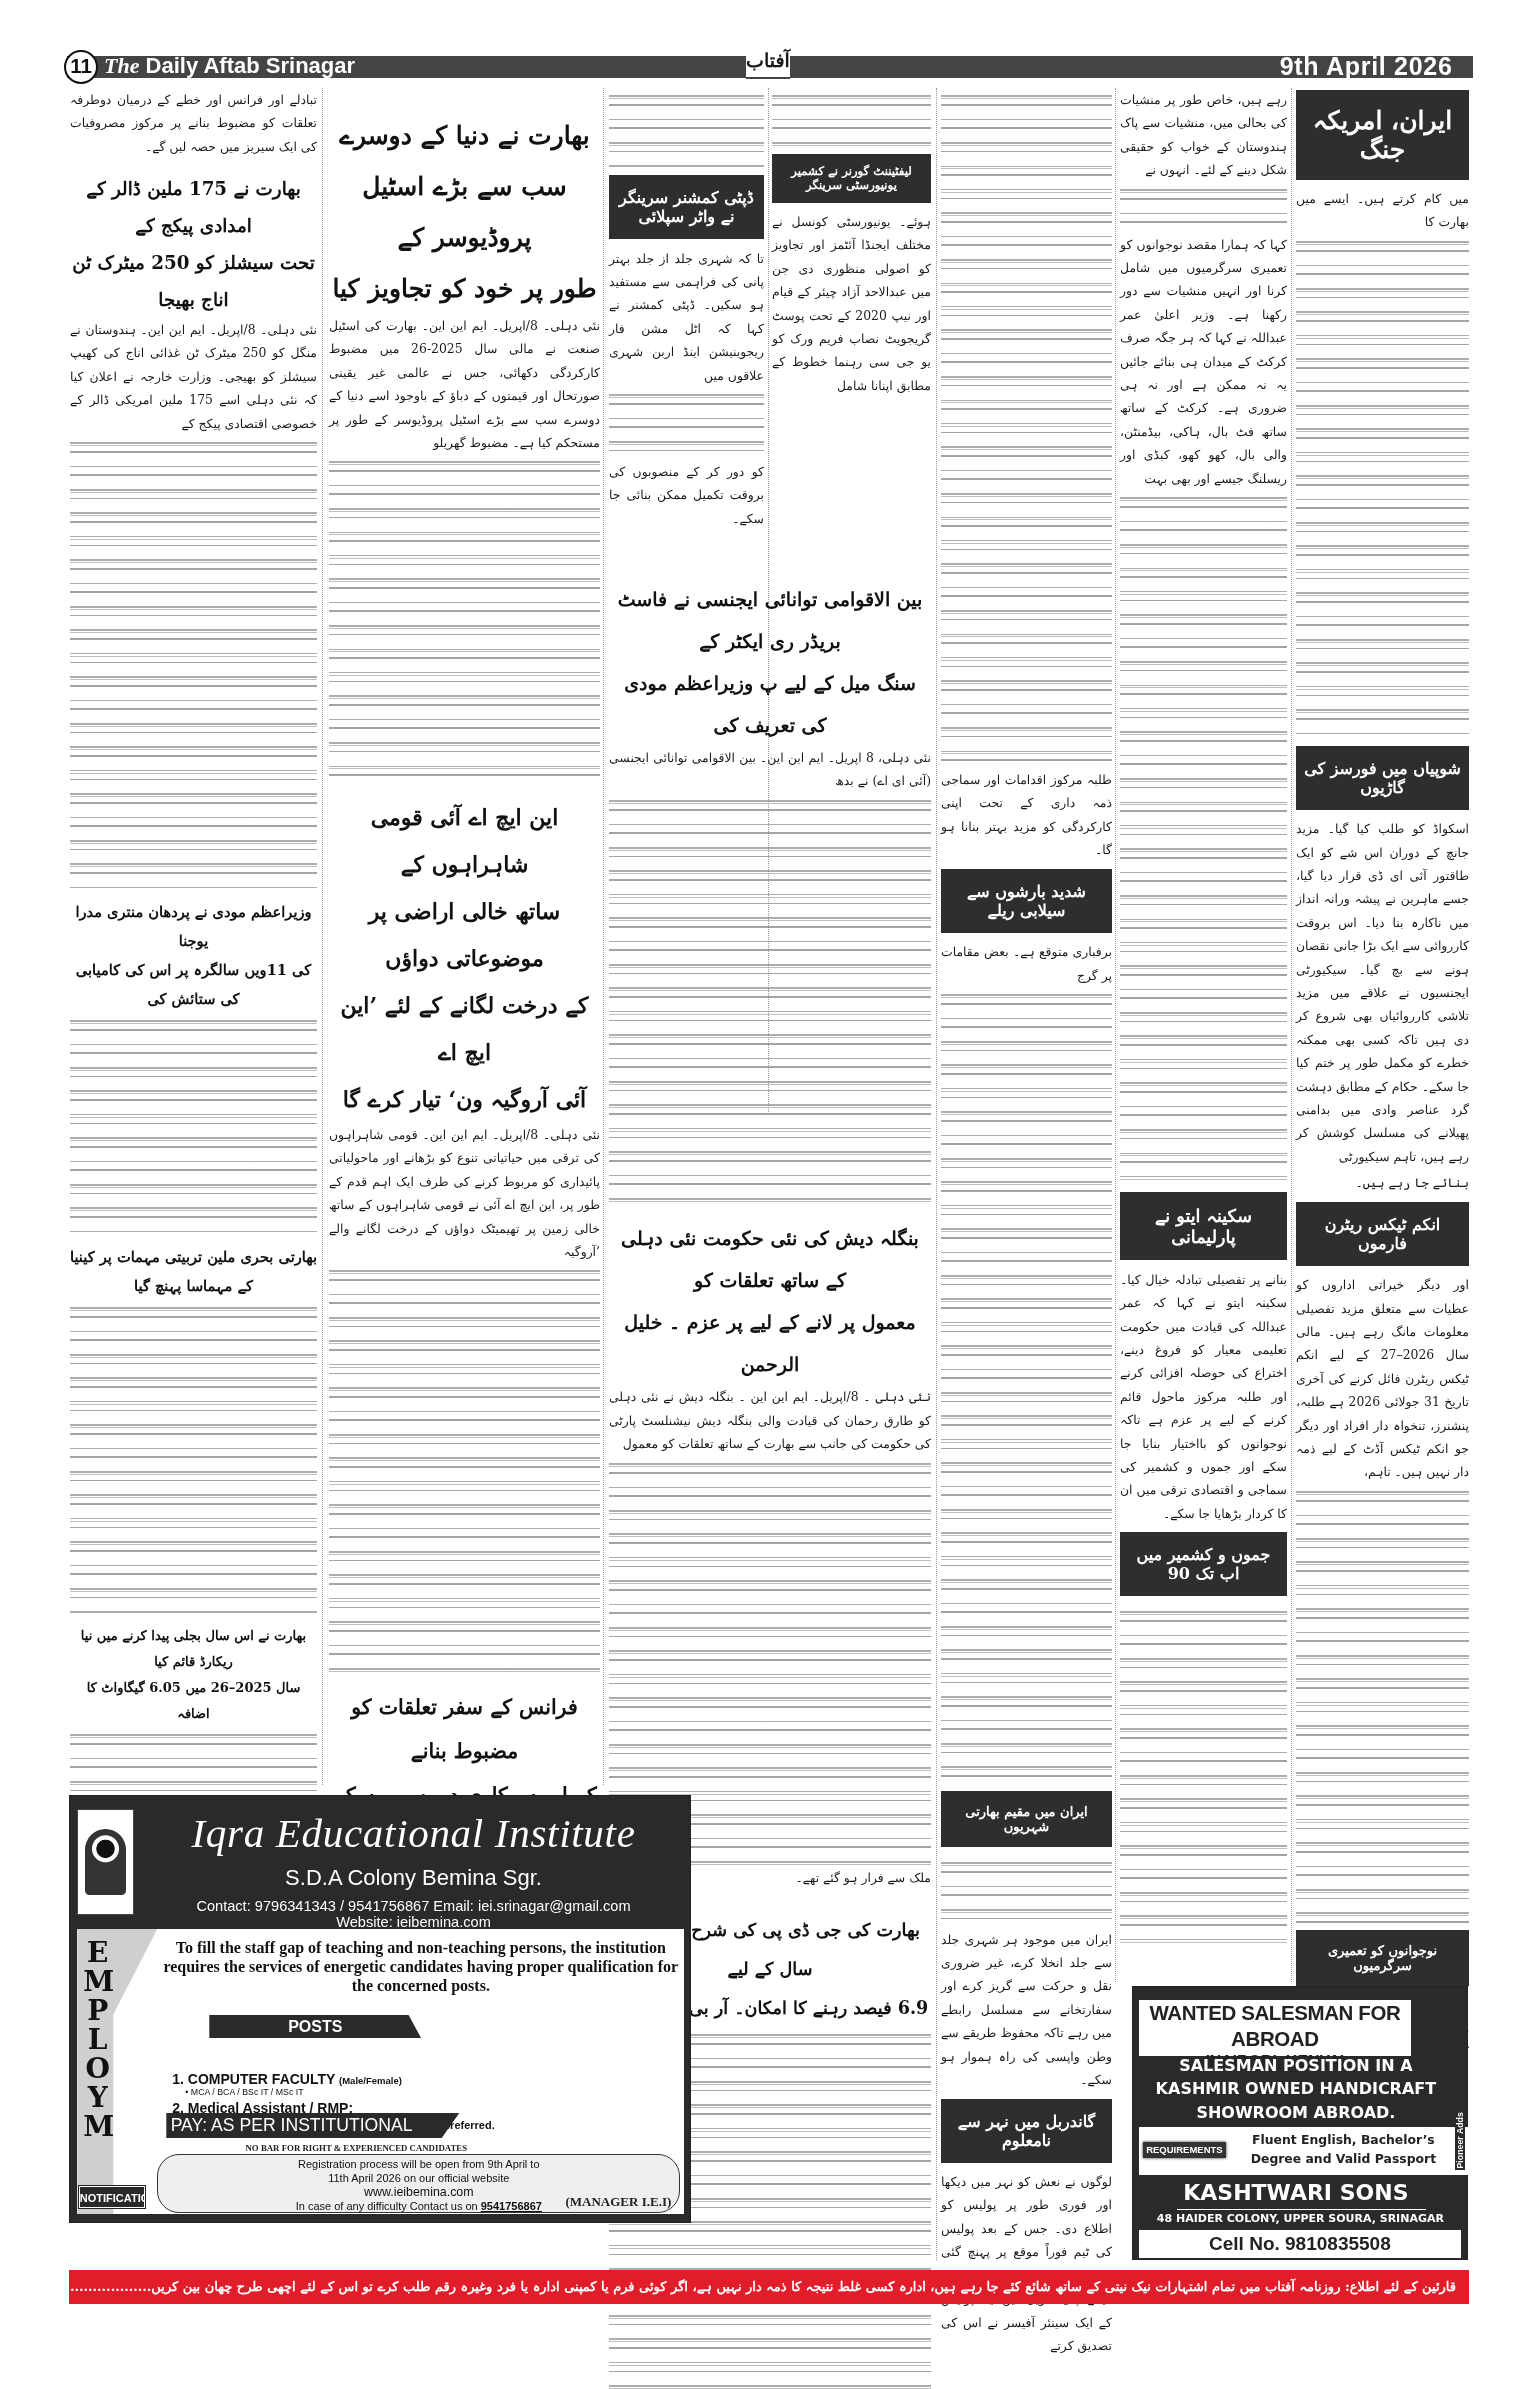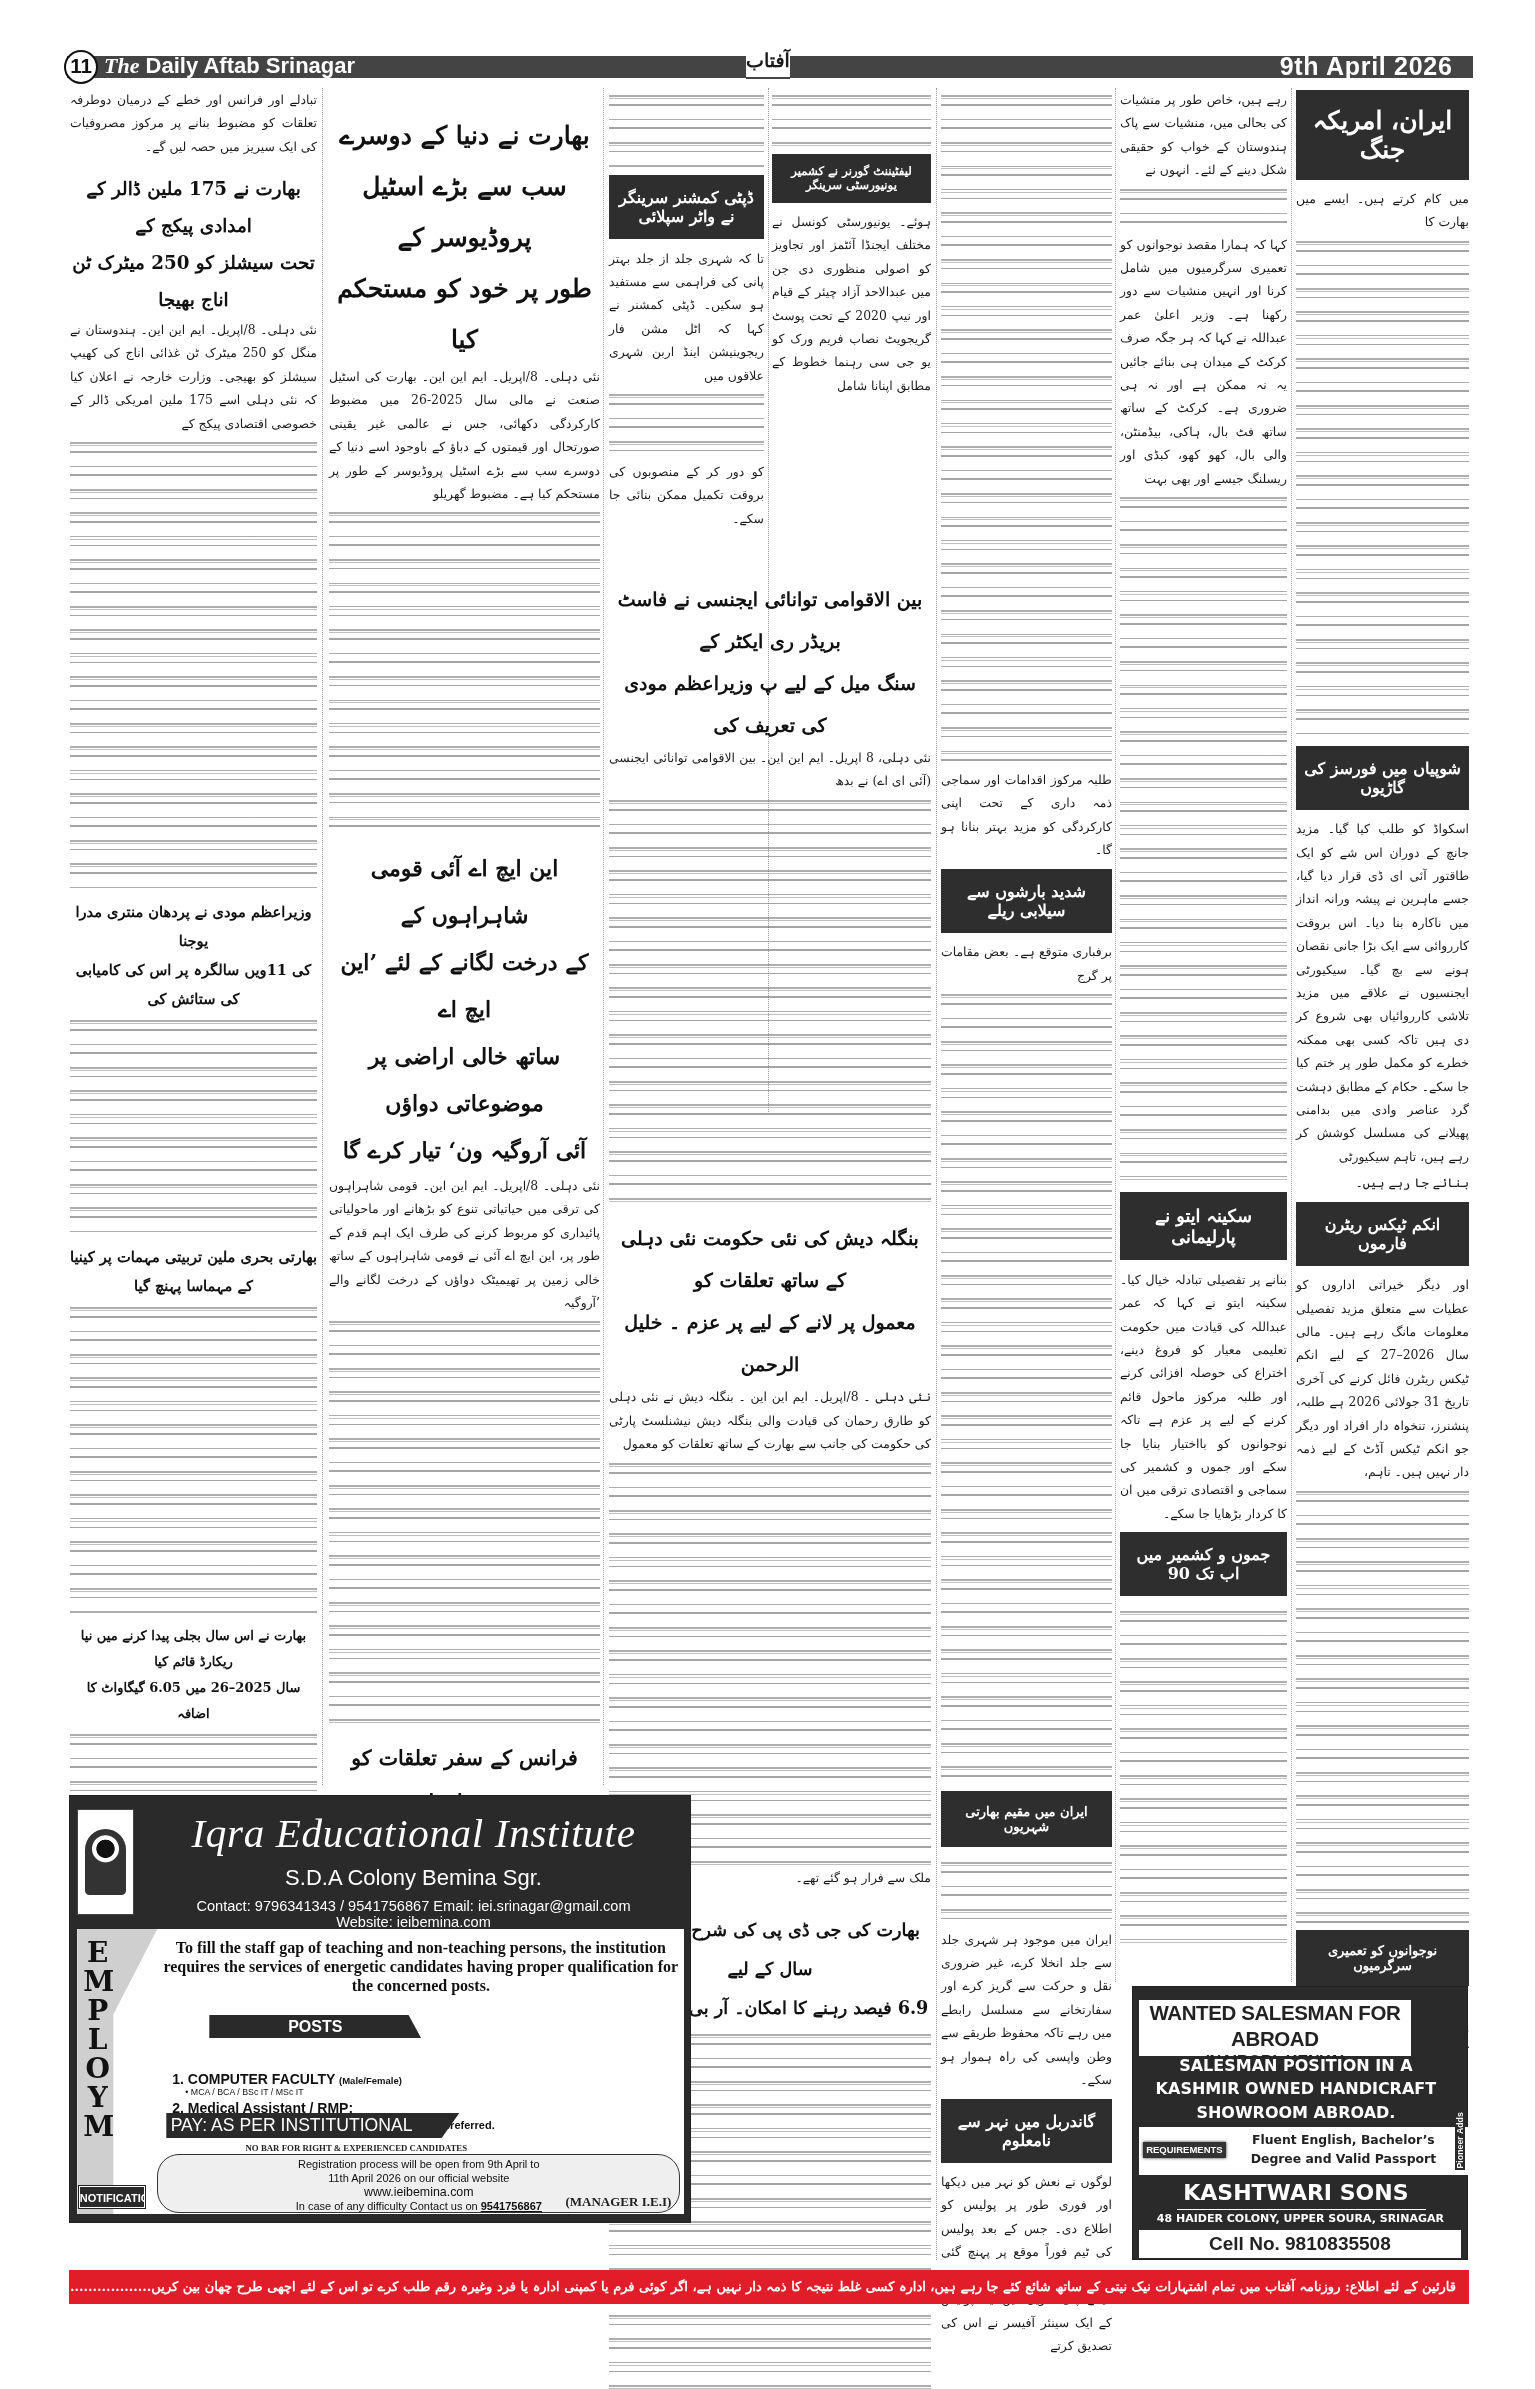--- a/index.html
+++ b/index.html
@@ -101,26 +101,26 @@
   <h2 class="head-mid" style="font-size:14.6px; line-height:29px; margin-top:10.2px;">بھارتی بحری ملین تربیتی مہمات پر کینیا کے مہماسا پہنچ گیا</h2>
   <div class="filler" style="height:314px;"></div>
   <h2 class="head-mid" style="font-size:13px; line-height:26px; margin-top:8.8px;">بھارت نے اس سال بجلی پیدا کرنے میں نیا ریکارڈ قائم کیا</h2>
   <h2 class="head-mid" style="font-size:13px; line-height:26px;">سال 2025–26 میں 6.05 گیگاواٹ کا اضافہ</h2>
   <div class="filler" style="height:190px;"></div>
 </div>
 
 <div class="col" style="left:329px; width:271px;">
   <h1 class="head-big" style="font-size:25px; margin-top:22px;">بھارت نے دنیا کے دوسرے</h1>
   <h1 class="head-big" style="font-size:25px;">سب سے بڑے اسٹیل پروڈیوسر کے</h1>
-  <h1 class="head-big" style="font-size:25px;">طور پر خود کو مستحکم کیا</h1>
+  <h1 class="head-big" style="font-size:25px;">طور پر خود کو تجاویز کیا</h1>
   <p class="body-text">نئی دہلی۔ 8/اپریل۔ ایم این این۔ بھارت کی اسٹیل صنعت نے مالی سال 2025-26 میں مضبوط کارکردگی دکھائی، جس نے عالمی غیر یقینی صورتحال اور قیمتوں کے دباؤ کے باوجود اسے دنیا کے دوسرے سب سے بڑے اسٹیل پروڈیوسر کے طور پر مستحکم کیا ہے۔ مضبوط گھریلو</p>
   <div class="filler" style="height:322px;"></div>
   <h1 class="head-big" style="font-size:22px; line-height:47px; margin-top:17.6px;">این ایچ اے آئی قومی شاہراہوں کے</h1>
+  <h1 class="head-big" style="font-size:22px; line-height:47px;">ساتھ خالی اراضی پر موضوعاتی دواؤں</h1>
   <h1 class="head-big" style="font-size:22px; line-height:47px;">کے درخت لگانے کے لئے ’این ایچ اے</h1>
-  <h1 class="head-big" style="font-size:22px; line-height:47px;">ساتھ خالی اراضی پر موضوعاتی دواؤں</h1>
   <h1 class="head-big" style="font-size:22px; line-height:47px;">آئی آروگیہ ون‘ تیار کرے گا</h1>
   <p class="body-text">نئی دہلی۔ 8/اپریل۔ ایم این این۔ قومی شاہراہوں کی ترقی میں حیاتیاتی تنوع کو بڑھانے اور ماحولیاتی پائیداری کو مربوط کرنے کی طرف ایک اہم قدم کے طور پر، این ایچ اے آئی نے قومی شاہراہوں کے ساتھ خالی زمین پر تھیمیٹک دواؤں کے درخت لگانے والے ’آروگیہ</p>
   <div class="filler" style="height:410px;"></div>
   <h1 class="head-big" style="font-size:20.5px; line-height:44px; margin-top:11.7px;">فرانس کے سفر تعلقات کو مضبوط بنانے</h1>
   <h1 class="head-big" style="font-size:20.5px; line-height:44px;">کے لیے سرکاری دورے پر مسکم پہنچے</h1>
   <div class="filler" style="height:146px;"></div>
 </div>
 
 <div class="col" style="left:609px; width:155px;">
   <div class="filler" style="height:80px;"></div>

